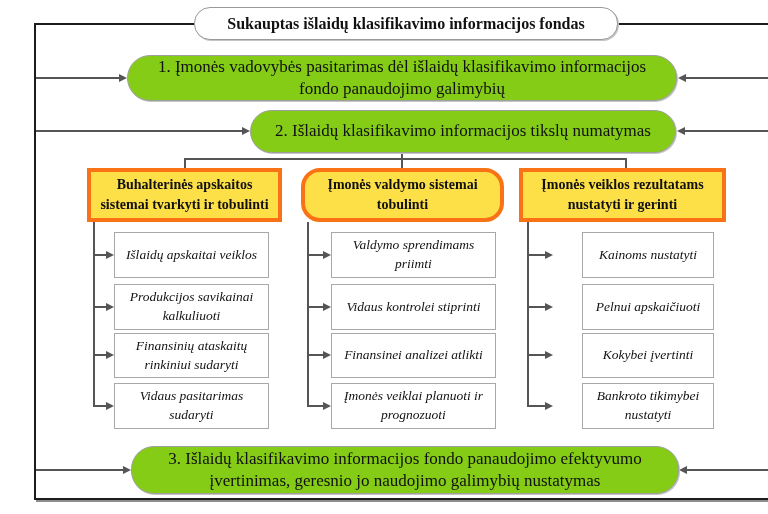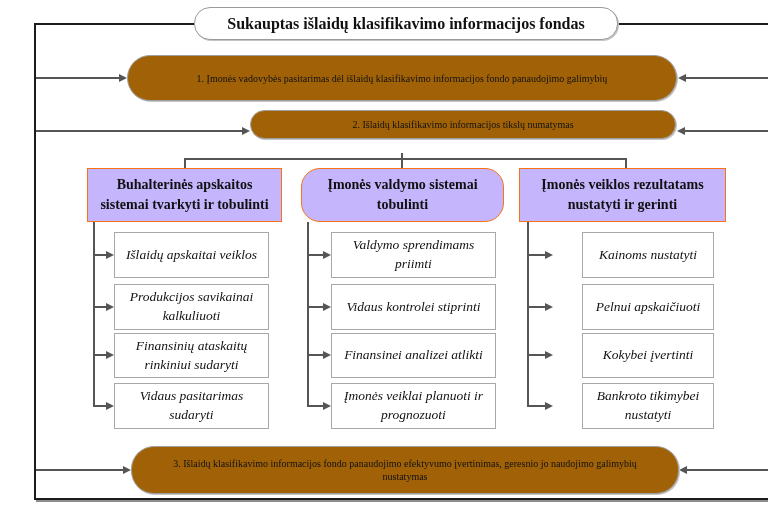--- a/index.html
+++ b/index.html
@@ -15,30 +15,30 @@
     box-shadow:2px 2px 0 #8d8d8d;
   }
   .title {
     position:absolute; left:170px; top:7px; width:422px; height:31px;
     background:#fff; border:1px solid #9a9a9a; border-radius:16px;
     display:flex; align-items:center; justify-content:center;
     font-weight:bold; font-size:16px; z-index:3;
     box-shadow:1px 1px 0 #c4c4c4;
   }
   .stadium {
-    position:absolute; background:#a16207; border:1px solid #9f9f9f;
+    position:absolute; background:#84cc16; border:1px solid #9f9f9f;
     border-radius:23px; display:flex; align-items:center; justify-content:center;
-    text-align:center; font-size:10px; line-height:1.3; z-index:2;
+    text-align:center; font-size:17px; line-height:1.3; z-index:2;
     box-sizing:border-box; box-shadow:1px 1px 0 #c4c4c4;
   }
   #step1 { left:103px; top:55px;  width:550px; height:46px; padding:0 26px; }
-  #step2 { left:226px; top:110px; width:426px; height:29px; padding:0 16px; }
+  #step2 { left:226px; top:110px; width:426px; height:43px; padding:0 16px; }
   #step3 { left:107px; top:446px; width:548px; height:48px; padding:0 30px; }
   .hdr {
-    position:absolute; background:#c4b5fd; border:1px solid #f97316;
+    position:absolute; background:#fde047; border:4px solid #f97316;
     display:flex; align-items:center; justify-content:center; text-align:center;
     font-weight:bold; font-size:14px; line-height:1.4; padding:0 4px;
     box-sizing:border-box; z-index:2;
   }
   #hdr1 { left:63px;  top:168px; width:195px; height:54px; }
   #hdr2 { left:277px; top:168px; width:203px; height:54px;border-radius:19px; }
   #hdr3 { left:495px; top:168px; width:207px; height:54px; }
   .sub {
     position:absolute; background:#fff; border:1px solid #a8a8a8;
     display:flex; align-items:center; justify-content:center; text-align:center;

